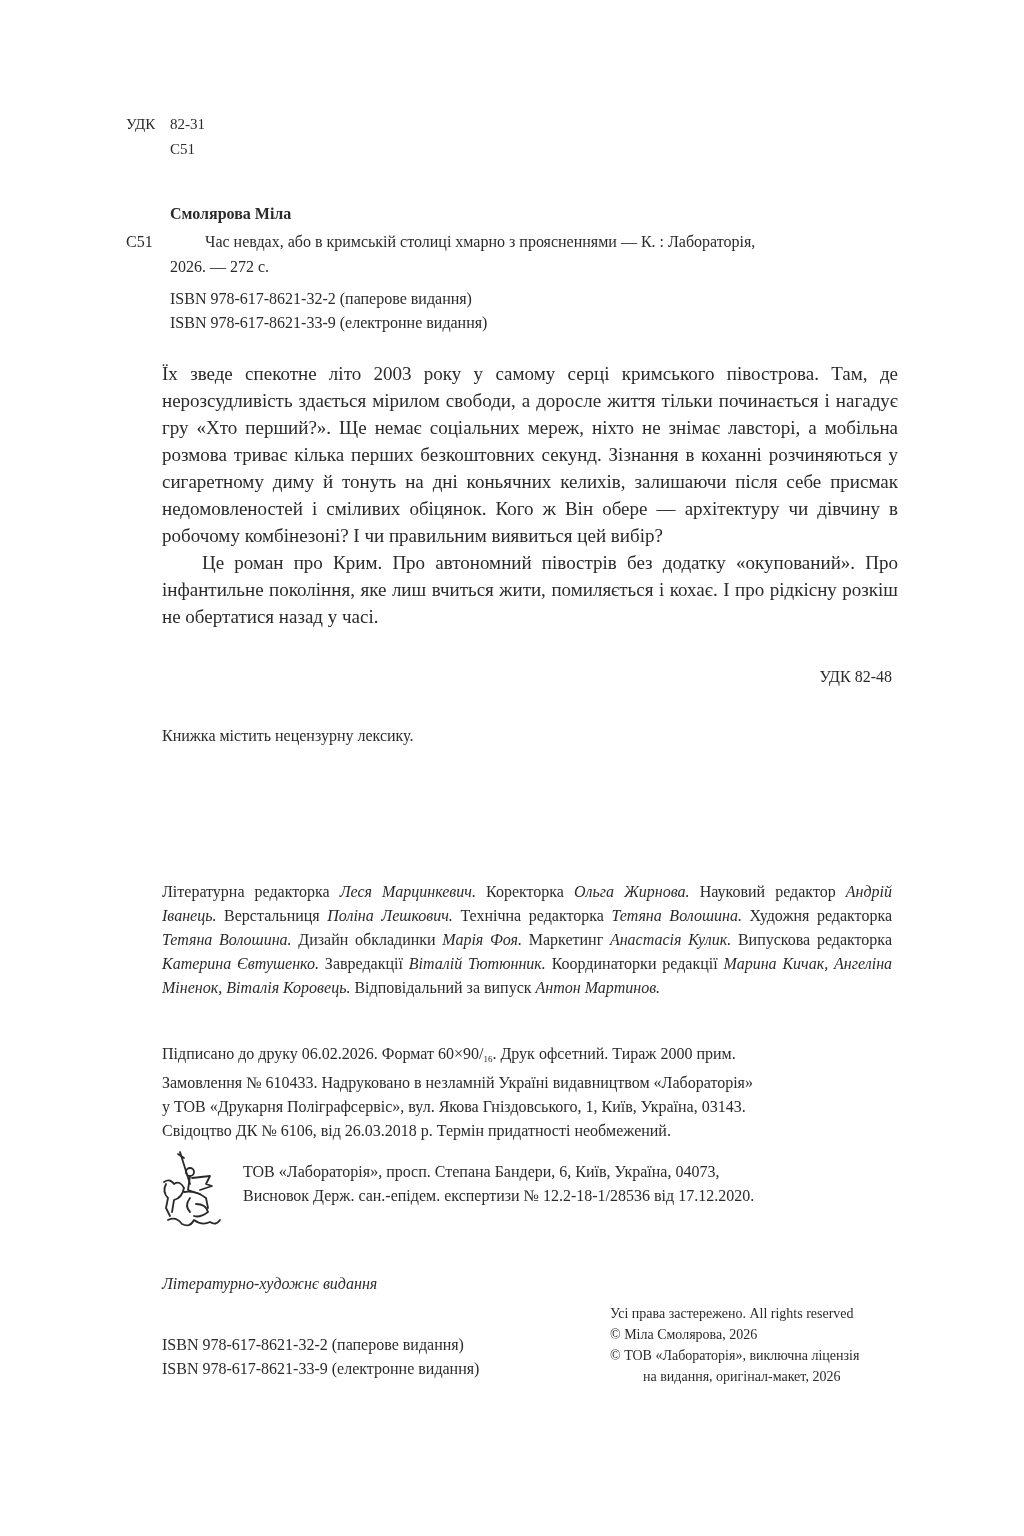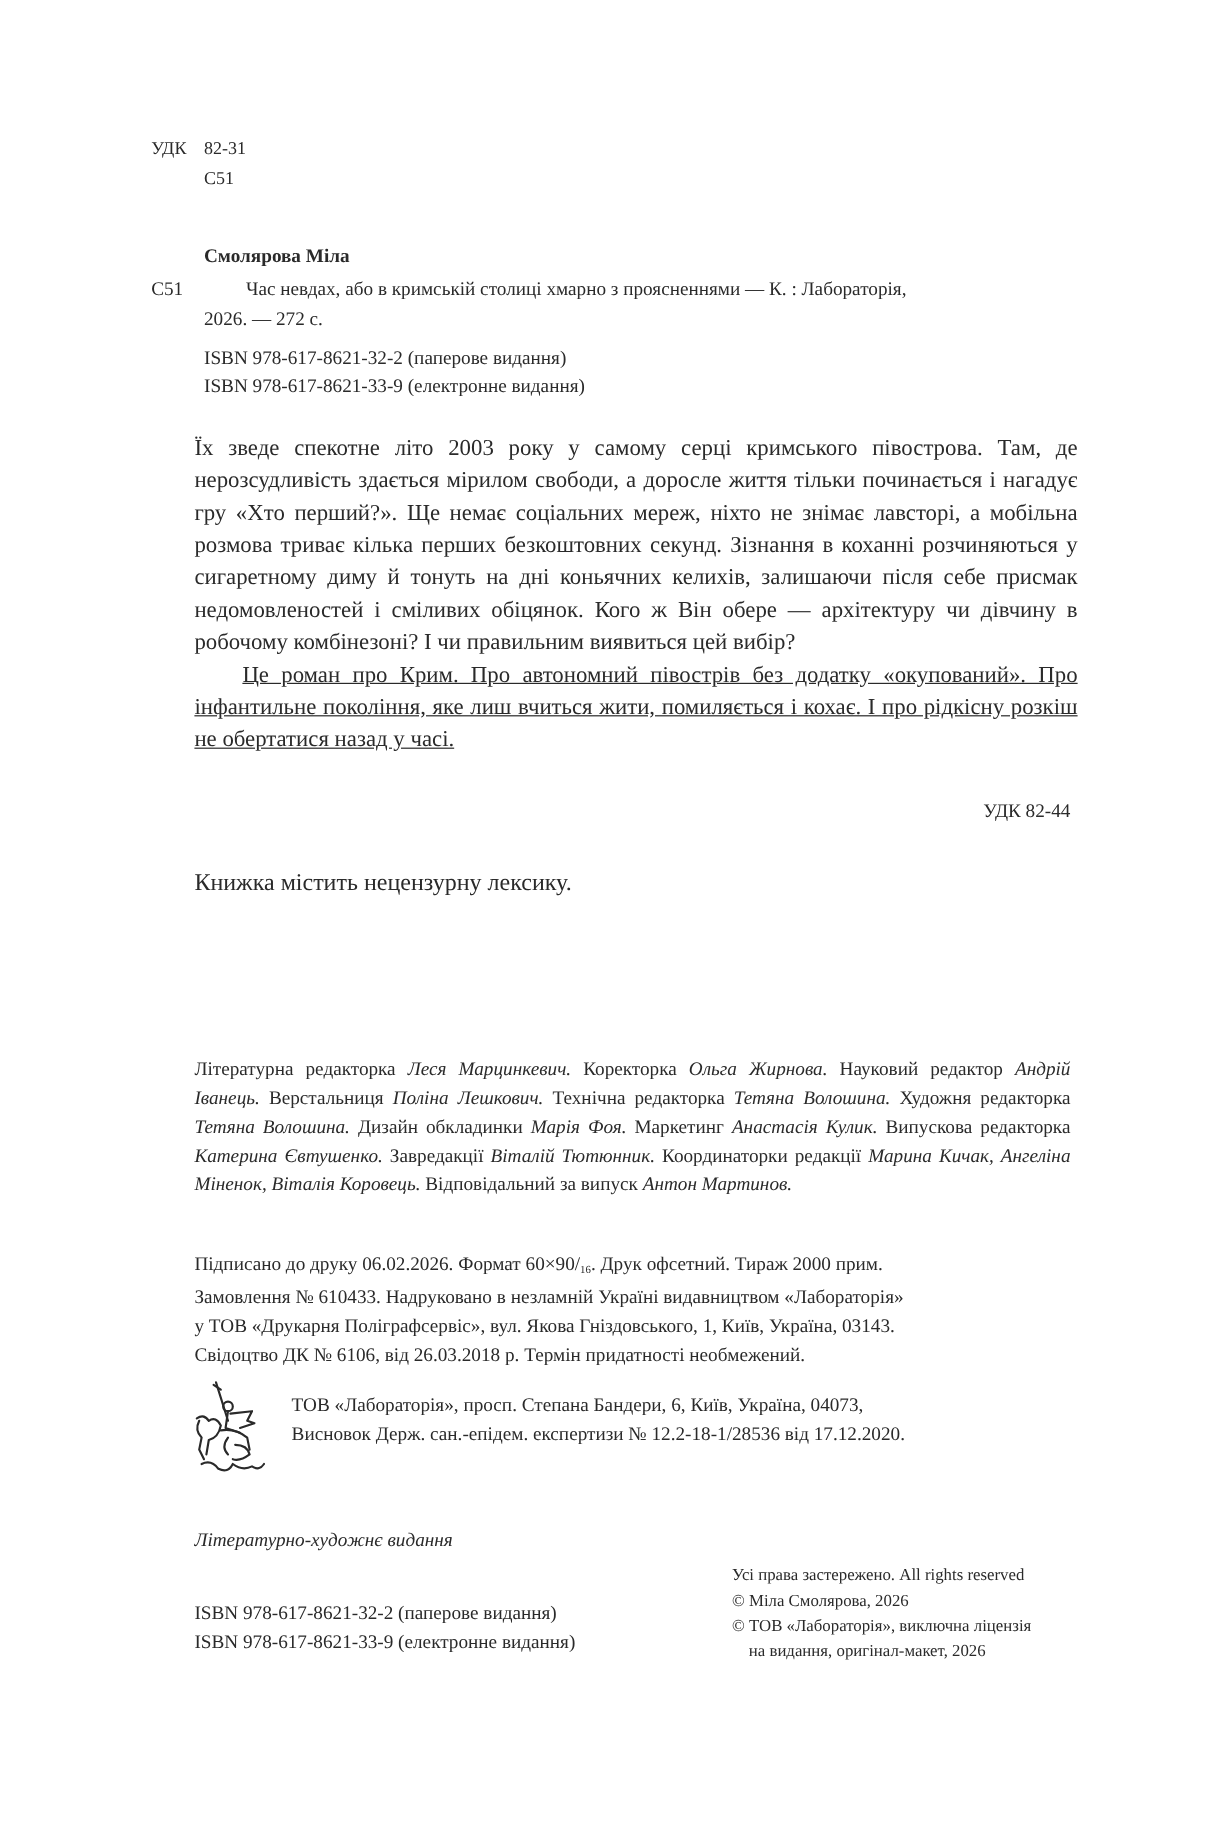--- a/index.html
+++ b/index.html
@@ -5,21 +5,21 @@
   html, body { margin: 0; padding: 0; background: #ffffff; }
   body { width: 1024px; height: 1536px; position: relative; overflow: hidden;
          font-family: "Liberation Serif", "DejaVu Serif", serif; color: #2a2a2a; }
   .abs { position: absolute; }
   .sm { font-size: 15px; line-height: 24px; }
   .main { font-size: 19px; line-height: 27px; }
   .bold { font-weight: bold; }
   i, .it { font-style: italic; text-align: right; }
   .just { text-align: justify; }
   .block p { margin: 0; }
-  .indent { text-indent: 40px; text-decoration: underline; }
+  .indent { text-indent: 40px; }
   sub.frac { font-size: 9px; vertical-align: -3px; }
 </style>
 </head>
 <body>
 
 <div class="abs sm" style="left:126px; top:112px;">
   <span>УДК</span>
 </div>
 <div class="abs sm" style="left:170px; top:112px;">82-31</div>
 <div class="abs sm" style="left:170px; top:137px;">С51</div>
@@ -28,23 +28,23 @@
 <div class="abs sm" style="left:126px; top:230px; font-size:16px;">С51</div>
 <div class="abs sm" style="left:205px; top:230px; width:700px; font-size:16px; white-space:nowrap;">Час невдах, або в кримській столиці хмарно з проясненнями — К. : Лабораторія,</div>
 <div class="abs sm" style="left:170px; top:255px; font-size:16px;">2026. — 272 с.</div>
 <div class="abs sm" style="left:170px; top:287px; font-size:16px;">ISBN 978-617-8621-32-2 (паперове видання)</div>
 <div class="abs sm" style="left:170px; top:311px; font-size:16px;">ISBN 978-617-8621-33-9 (електронне видання)</div>
 
 <div class="abs main just block" style="left:162px; top:360px; width:736px;">
   <p>Їх зведе спекотне літо 2003 року у самому серці кримського півострова. Там, де нерозсудливість здається мірилом свободи, а доросле життя тільки починається і нагадує гру «Хто перший?». Ще немає соціальних мереж, ніхто не знімає лавсторі, а мобільна розмова триває кілька перших безкоштовних секунд. Зізнання в коханні розчиняються у сигаретному диму й тонуть на дні коньячних келихів, залишаючи після себе присмак недомовленостей і сміливих обіцянок. Кого ж Він обере — архітектуру чи дівчину в робочому комбінезоні? І чи правильним виявиться цей вибір?</p>
   <p class="indent">Це роман про Крим. Про автономний півострів без додатку «окупований». Про інфантильне покоління, яке лиш вчиться жити, помиляється і кохає. І про рідкісну розкіш не обертатися назад у часі.</p>
 </div>
-<div class="abs sm" style="right:132px; top:665px; font-size:16px;">УДК 82-44</div>
+<div class="abs sm" style="right:132px; top:665px; font-size:16px;">УДК 82-48</div>
 
-<div class="abs sm" style="left:162px; top:724px; font-size:20px;">Книжка містить нецензурну лексику.</div>
+<div class="abs sm" style="left:162px; top:724px; font-size:16px;">Книжка містить нецензурну лексику.</div>
 
 <div class="abs sm just" style="left:162px; top:880px; width:730px; font-size:16px;">
   <span>Літературна редакторка</span> <i>Леся Марцинкевич.</i>
   <span>Коректорка</span> <i>Ольга Жирнова.</i>
   <span>Науковий редактор</span> <i>Андрій Іванець.</i>
   <span>Верстальниця</span> <i>Поліна Лешкович.</i>
   <span>Технічна редакторка</span> <i>Тетяна Волошина.</i>
   <span>Художня редакторка</span> <i>Тетяна Волошина.</i>
   <span>Дизайн обкладинки</span> <i>Марія Фоя.</i>
   <span>Маркетинг</span> <i>Анастасія Кулик.</i>
@@ -86,14 +86,14 @@
 
 <div class="abs sm" style="left:162px; top:1333px; font-size:16px;">
   <div>ISBN 978-617-8621-32-2 (паперове видання)</div>
   <div>ISBN 978-617-8621-33-9 (електронне видання)</div>
 </div>
 
 <div class="abs" style="left:610px; top:1303px; font-size:14px; line-height:21px;">
   <div>Усі права застережено. All rights reserved</div>
   <div>© Міла Смолярова, 2026</div>
   <div>© ТОВ «Лабораторія», виключна ліцензія</div>
-  <div style="padding-left:14px;">на видання, оригінал-макет, 2026</div>
+  <div style="padding-left:14px;text-align:center;">на видання, оригінал-макет, 2026</div>
 </div>
 
 </body></html>

